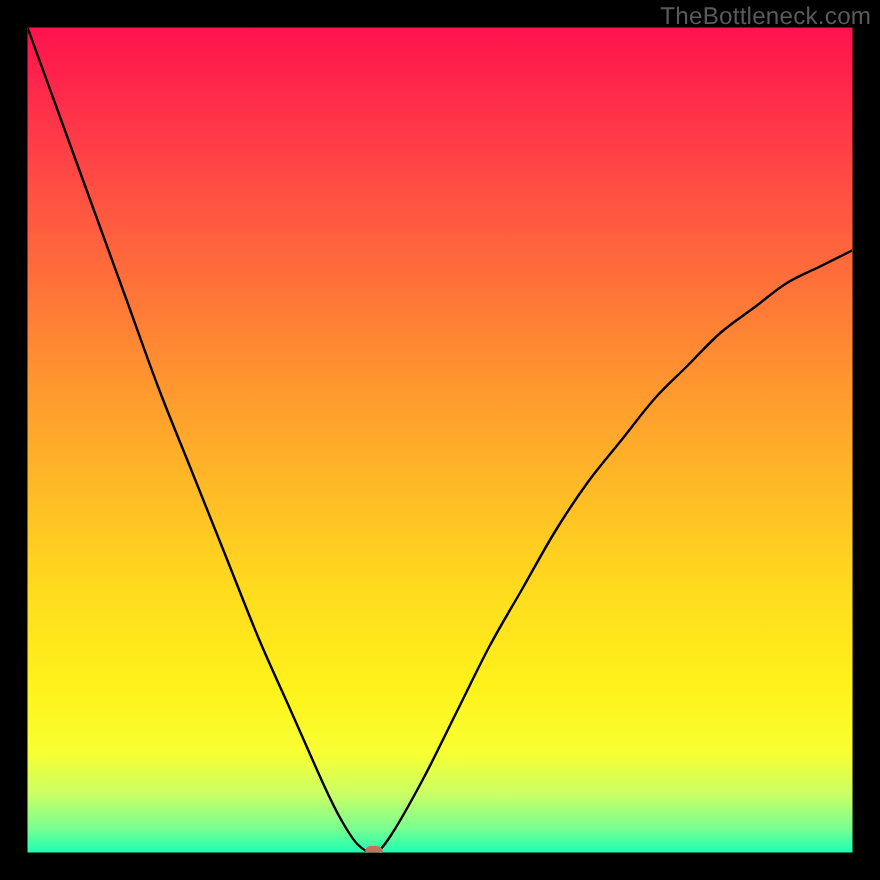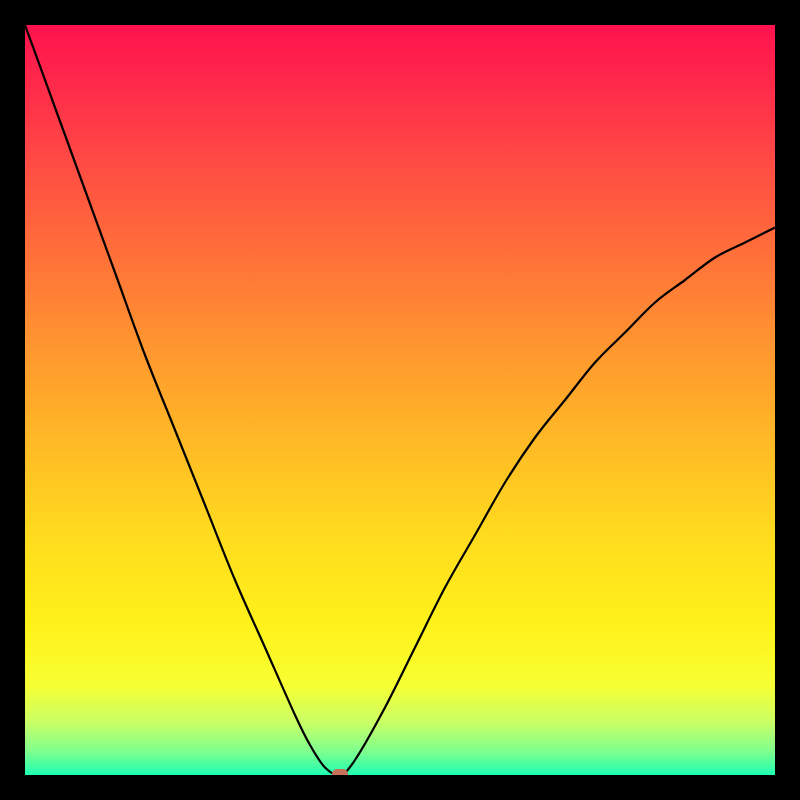--- a/index.html
+++ b/index.html
@@ -60,19 +60,20 @@
     height: 12px;
     border-radius: 5px;
     background: #c7705a;
     transform: translate(-50%, -50%);
   }
 </style>
 </head>
 <body>
 
 <div class="frame">
+  <div class="watermark">TheBottleneck.com</div>
   <div class="plot">
     <svg class="curve" viewBox="0 0 750 750" preserveAspectRatio="none">
       <path id="curve-path" fill="none" stroke="#000000" stroke-width="2.2" d="M 0 0 C 5 13.75, 20 55, 30 82.5 C 40 110, 50 137.5, 60 165 C 70 192.5, 80 219.99999999999994, 90 247.49999999999994 C 100 274.99999999999994, 110 303.74999999999994, 120 329.99999999999994 C 130 356.24999999999994, 140 380, 150 405 C 160 430, 170 455, 180 480 C 190 505, 200.00000000000003 531.25, 210.00000000000003 555 C 220.00000000000003 578.75, 230 600, 240 622.5 C 250 645, 262.5 673.75, 270 690 C 277.5 706.25, 280 711.25, 285 720 C 290 728.75, 295 737.5, 300 742.5 C 305 747.5, 310 751.25, 315 750 C 320 748.75, 322.5 746.25, 330 735 C 337.5 723.75, 350 701.25, 360 682.5 C 370 663.75, 380 642.5, 390 622.5 C 400 602.5, 410.00000000000006 581.25, 420.00000000000006 562.5 C 430.00000000000006 543.75, 440 527.5, 450 510 C 460 492.5, 470 473.75, 480 457.5 C 490 441.25, 500.00000000000006 426.25, 510.00000000000006 412.5 C 520 398.75, 530 387.5, 540 375 C 550 362.5, 560 348.74999999999994, 570 337.49999999999994 C 580 326.24999999999994, 590 317.5, 600 307.5 C 610 297.5, 620 286.25, 630 277.5 C 640 268.75, 650 262.5, 660 255 C 670 247.5, 680 238.75, 690 232.5 C 700 226.25, 710 222.5, 720 217.5 C 730 212.5, 745 205, 750 202.5"></path>
     </svg>
     <div id="minmark" class="minmark" style="left: 315px; top: 750px; background: rgb(199, 112, 90);"></div>
   </div>
 </div>
 
 </body></html>

